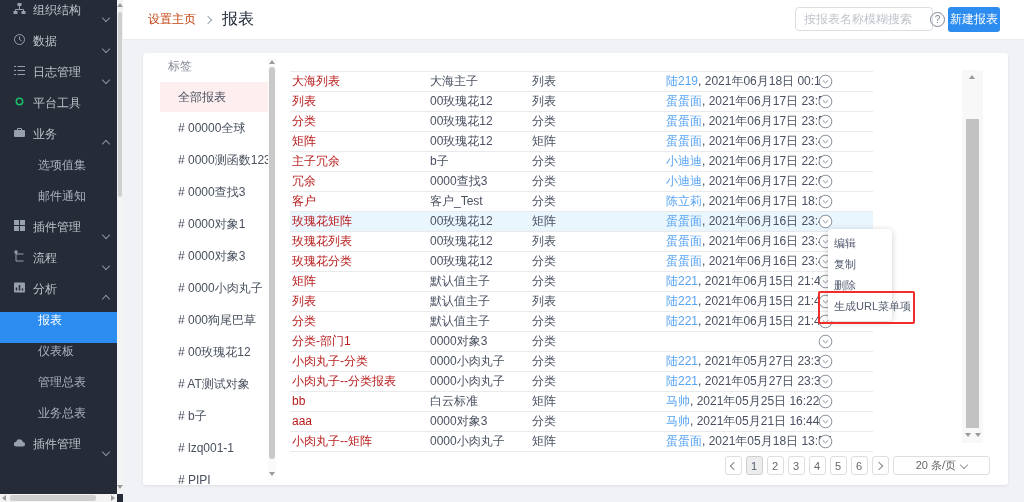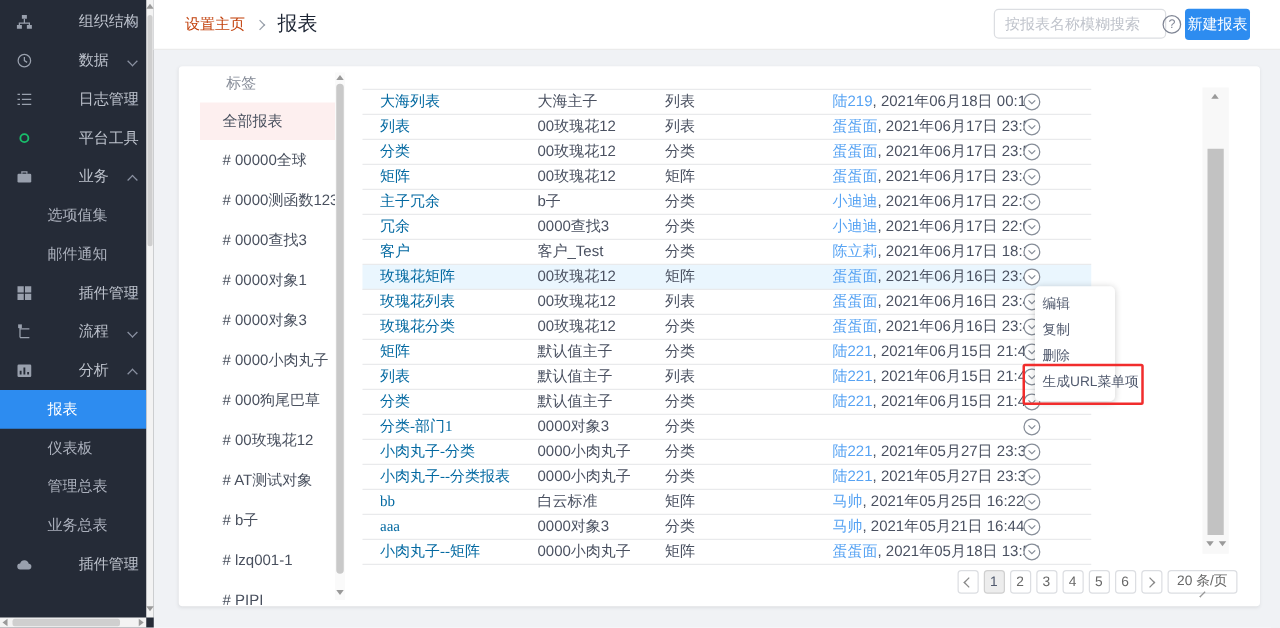--- a/index.html
+++ b/index.html
@@ -3,21 +3,21 @@
 <meta charset="utf-8">
 <style>
   html,body{margin:0;padding:0;width:1024px;height:502px;overflow:hidden;
     font-family:"Liberation Sans","DejaVu Sans",sans-serif;background:#f0f2f5;}
   .app{position:absolute;left:0;top:0;width:1024px;height:502px;}
 
   
   .sidebar{position:absolute;left:0;top:0;width:123px;height:502px;background:#252b37;}
   .side-list{position:absolute;left:0;top:2px;width:117px;}
   .side-item{position:relative;height:31px;width:117px;box-sizing:border-box;
-    display:flex;align-items:center;padding-left:13px;color:#bdc2cc;font-size:12px;cursor:pointer;gap:30px;}
+    display:flex;padding-left:13px;color:#bdc2cc;font-size:12px;cursor:pointer;}
   .side-item .slabel{margin-left:7px;white-space:nowrap;}
   .side-item.lvl2{padding-left:31px;color:#abb0bc;}
   .side-item.active{background:#2d8cf0;color:#fff;}
   .sicon{width:13px;height:13px;flex:none;display:inline-flex;align-items:center;justify-content:center;}
   .chev{position:absolute;right:8px;width:5px;height:5px;border-left:1px solid #8c93a3;border-bottom:1px solid #8c93a3;}
   .chev.down{transform:rotate(-45deg);top:13px;}
   .chev.up{transform:rotate(135deg);top:15px;}
 
   .tri{width:0;height:0;position:absolute;}
   .tri.up{border-left:3px solid transparent;border-right:3px solid transparent;border-bottom:4px solid #9a9a9a;}
@@ -47,36 +47,36 @@
   .help-btn{position:absolute;left:807px;top:12px;width:15px;height:15px;border:1px solid #808695;border-radius:50%;
     display:flex;align-items:center;justify-content:center;font-size:10px;color:#808695;cursor:pointer;box-sizing:border-box;}
   .new-report-btn{position:absolute;left:825px;top:7px;width:52px;height:25px;background:#2d8cf0;border:none;
     border-radius:3px;color:#fff;font-size:12px;cursor:pointer;padding:0;font-family:inherit;}
 
   
   .card{position:absolute;left:143px;top:53px;width:865px;height:432px;background:#fff;border-radius:3px;
     box-shadow:0 1px 3px rgba(0,0,0,.08);overflow:hidden;}
 
   
-  .tags-title{position:absolute;left:38px;top:5px;font-size:12px;color:#868c98;}
+  .tags-title{position:absolute;left:25px;top:5px;font-size:12px;color:#868c98;}
   .tag-all{position:absolute;left:17px;top:29px;width:108px;height:30px;background:#fdefef;box-sizing:border-box;
     display:flex;align-items:center;padding-left:18px;font-size:12px;color:#49505e;cursor:pointer;}
   .tags-list{position:absolute;left:17px;top:59px;width:108px;}
   .tag-item{height:32px;display:flex;align-items:center;padding-left:18px;font-size:12px;color:#49505e;cursor:pointer;white-space:nowrap;}
   .tags-scrollbar{position:absolute;left:125px;top:5px;width:8px;height:422px;background:#fafafa;}
   .tags-scrollbar .tri.up{left:1px;top:2px;}
   .tags-scrollbar .tri.dn{left:1px;top:414px;}
   .tags-scrollbar .vthumb{position:absolute;left:1px;top:9px;width:6px;height:392px;background:#c9c9c9;border-radius:3px;}
 
   
   .table{position:absolute;left:147px;top:18px;width:583px;border-top:1px solid #e9eaec;}
   .trow{position:relative;height:19px;border-bottom:1px solid #e9eaec;font-size:12px;}
   .trow.highlighted{background:#eaf6fe;}
   .trow a{text-decoration:none;}
-  .c-name{position:absolute;left:14px;top:0;line-height:19px;color:#0369a1;cursor:pointer;white-space:nowrap;font-family:Liberation Serif, serif;}
+  .c-name{position:absolute;left:2px;top:0;line-height:19px;color:#b91c1c;cursor:pointer;white-space:nowrap;}
   .c-obj{position:absolute;left:140px;top:0;line-height:19px;color:#495060;white-space:nowrap;}
   .c-type{position:absolute;left:242px;top:0;line-height:19px;color:#495060;}
   .c-owner{position:absolute;left:376px;top:0;line-height:19px;white-space:nowrap;}
   .c-owner a{color:#57a3f3;cursor:pointer;}
   .c-time{color:#495060;}
   .c-time::before{content:", ";}
   .c-action{position:absolute;left:528px;top:2px;width:15px;height:15px;cursor:pointer;}
 
   
   .main-vscroll{position:absolute;left:819px;top:17px;width:21px;height:373px;background:#f8f8f8;}
@@ -87,21 +87,21 @@
 
   
   .pagination{position:absolute;top:403px;right:18px;display:flex;align-items:center;gap:4px;}
   .pg-btn{min-width:17px;height:19px;box-sizing:border-box;border:1px solid #dcdee2;border-radius:3px;background:#fff;
     display:flex;align-items:center;justify-content:center;font-size:11px;color:#666;cursor:pointer;padding:0 2px;}
   .pg-btn.active{background:#ededed;border-color:#d0d0d0;color:#515a6e;}
   .pg-chev{width:5px;height:5px;border-top:1px solid #888;border-right:1px solid #888;display:inline-block;}
   .pg-chev.left{transform:rotate(-135deg);margin-left:2px;}
   .pg-chev.right{transform:rotate(45deg);margin-right:2px;}
   .pg-size{height:19px;box-sizing:border-box;border:1px solid #dcdee2;border-radius:3px;background:#fff;
-    display:flex;align-items:center;gap:5px;padding:0 7px;font-size:11px;color:#666;cursor:pointer;flex-direction:column;}
+    display:flex;align-items:center;gap:5px;padding:0 22px;font-size:11px;color:#666;cursor:pointer;}
   .pg-size .chevd{width:5px;height:5px;border-left:1px solid #999;border-bottom:1px solid #999;transform:rotate(-45deg);margin-top:-2px;}
 
   
   .ctx-menu{position:absolute;left:828px;top:229px;width:64px;background:#fff;border-radius:4px;
     box-shadow:0 1px 6px rgba(0,0,0,.2);padding:4px 0;z-index:10;}
   .ctx-item{height:21px;line-height:21px;padding-left:6px;font-size:11px;color:#515a6e;cursor:pointer;white-space:nowrap;}
   .red-box{position:absolute;left:818px;top:291px;width:93px;height:29px;border:2px solid #f12c2c;
     border-radius:2px;z-index:11;pointer-events:none;}
 
   .icon-svg{display:block;}

